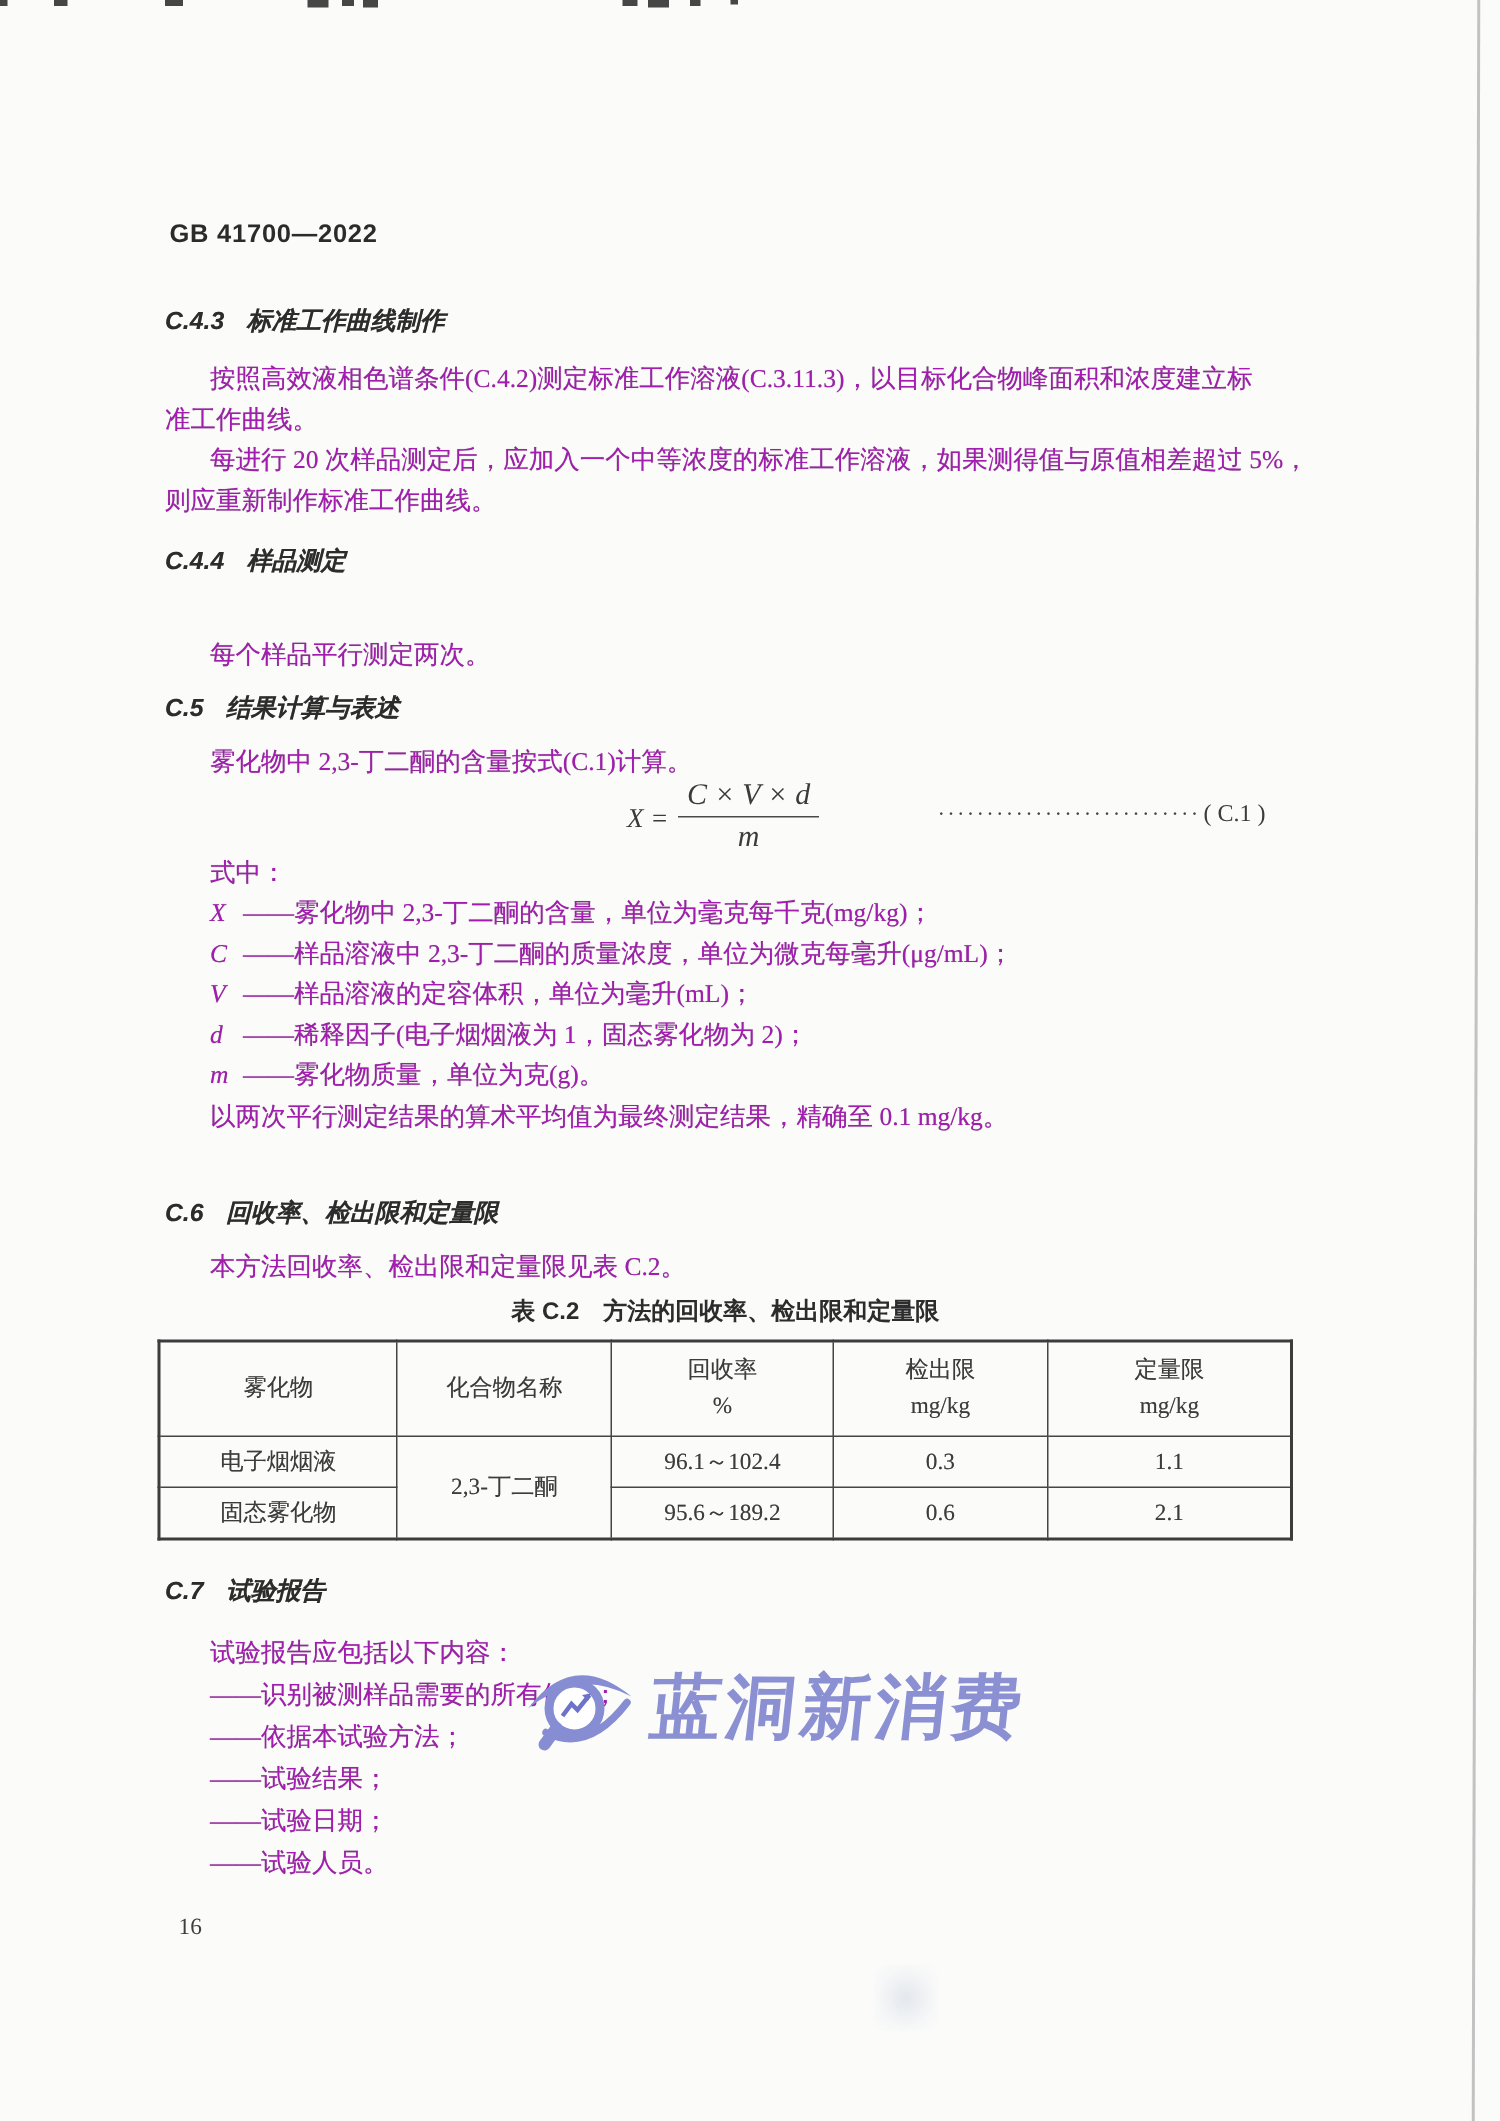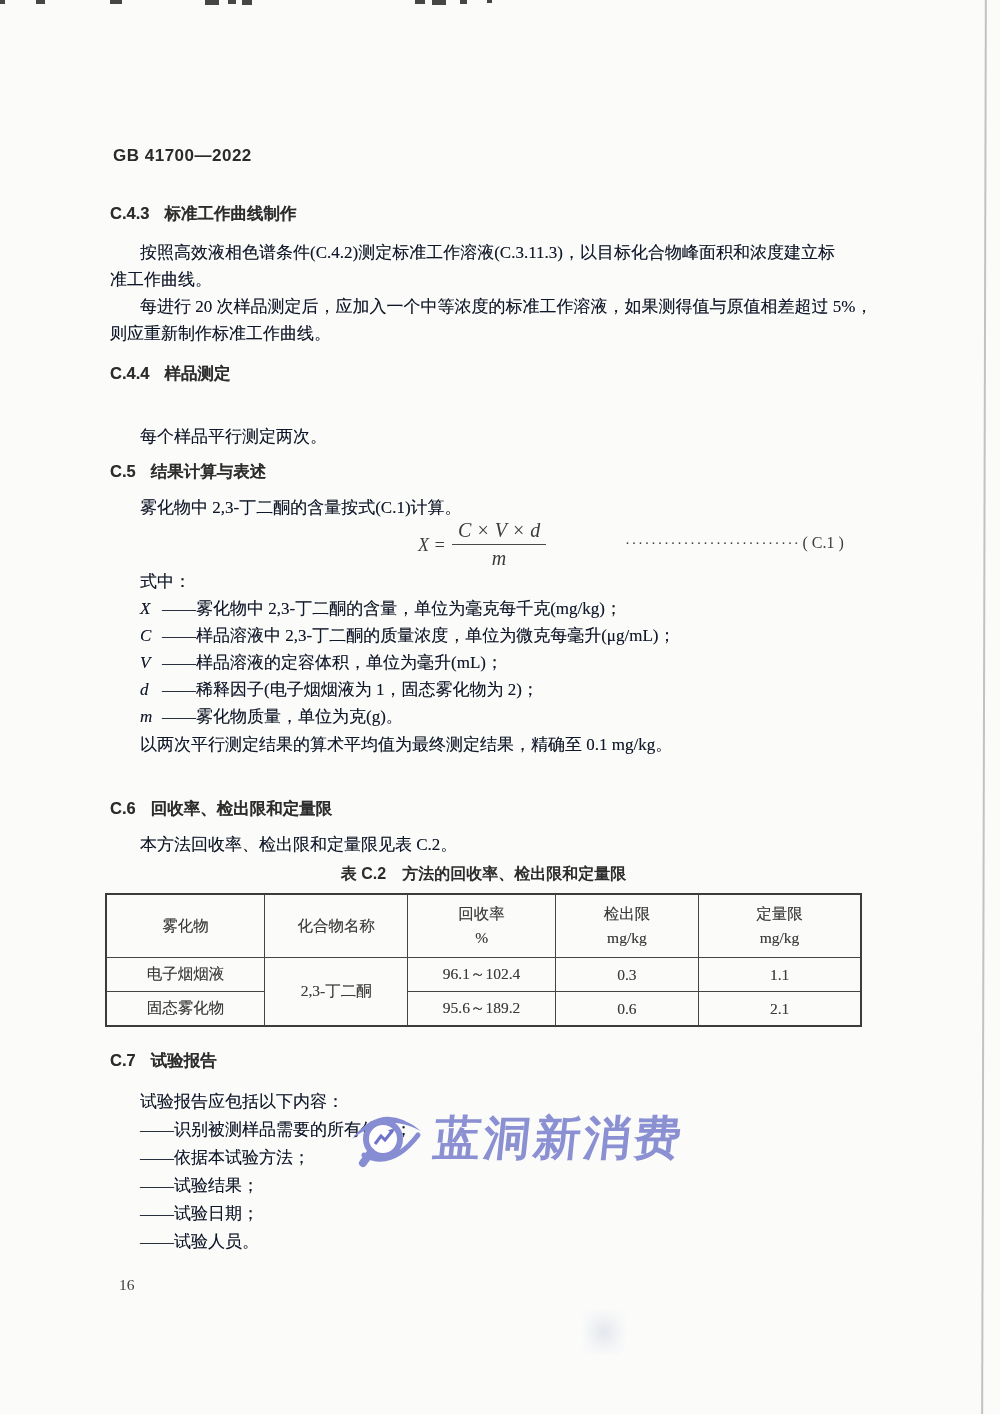--- a/index.html
+++ b/index.html
@@ -6,27 +6,28 @@
   #page{
     position:relative;
     width:1000px;height:1414px;
     background:#fbfbfa;
     overflow:hidden;
     font-family:"Liberation Serif","DejaVu Serif",serif;
     color:#3b3b3b;
   }
   .abs{position:absolute;white-space:nowrap;}
   .body-text{
-    font-size:17px;line-height:24px;color:#0f172a;
+    font-size:17px;line-height:24px;color:#a21caf;
     text-shadow:0 0 .5px rgba(60,60,60,.55);
   }
   .heading{
     font-family:"Liberation Sans","DejaVu Sans",sans-serif;
     font-weight:bold;font-size:16.5px;color:#2c2c2c;
     text-shadow:0 0 .4px rgba(40,40,40,.5);
+    font-style:italic;
   }
   .heading .ht{margin-left:15px;}
   .code-header{
     font-family:"Liberation Sans","DejaVu Sans",sans-serif;
     font-weight:bold;font-size:17px;letter-spacing:.5px;color:#2b2b2b;
   }
   .sym{font-style:italic;display:inline-block;width:22px;font-size:17px;}
   .def-row{display:flex;}
   .frac{display:inline-block;text-align:center;vertical-align:middle;font-style:italic;font-size:20px;}
   .frac .num{display:block;padding:0 6px 2px;border-bottom:1.4px solid #4a4a4a;}

